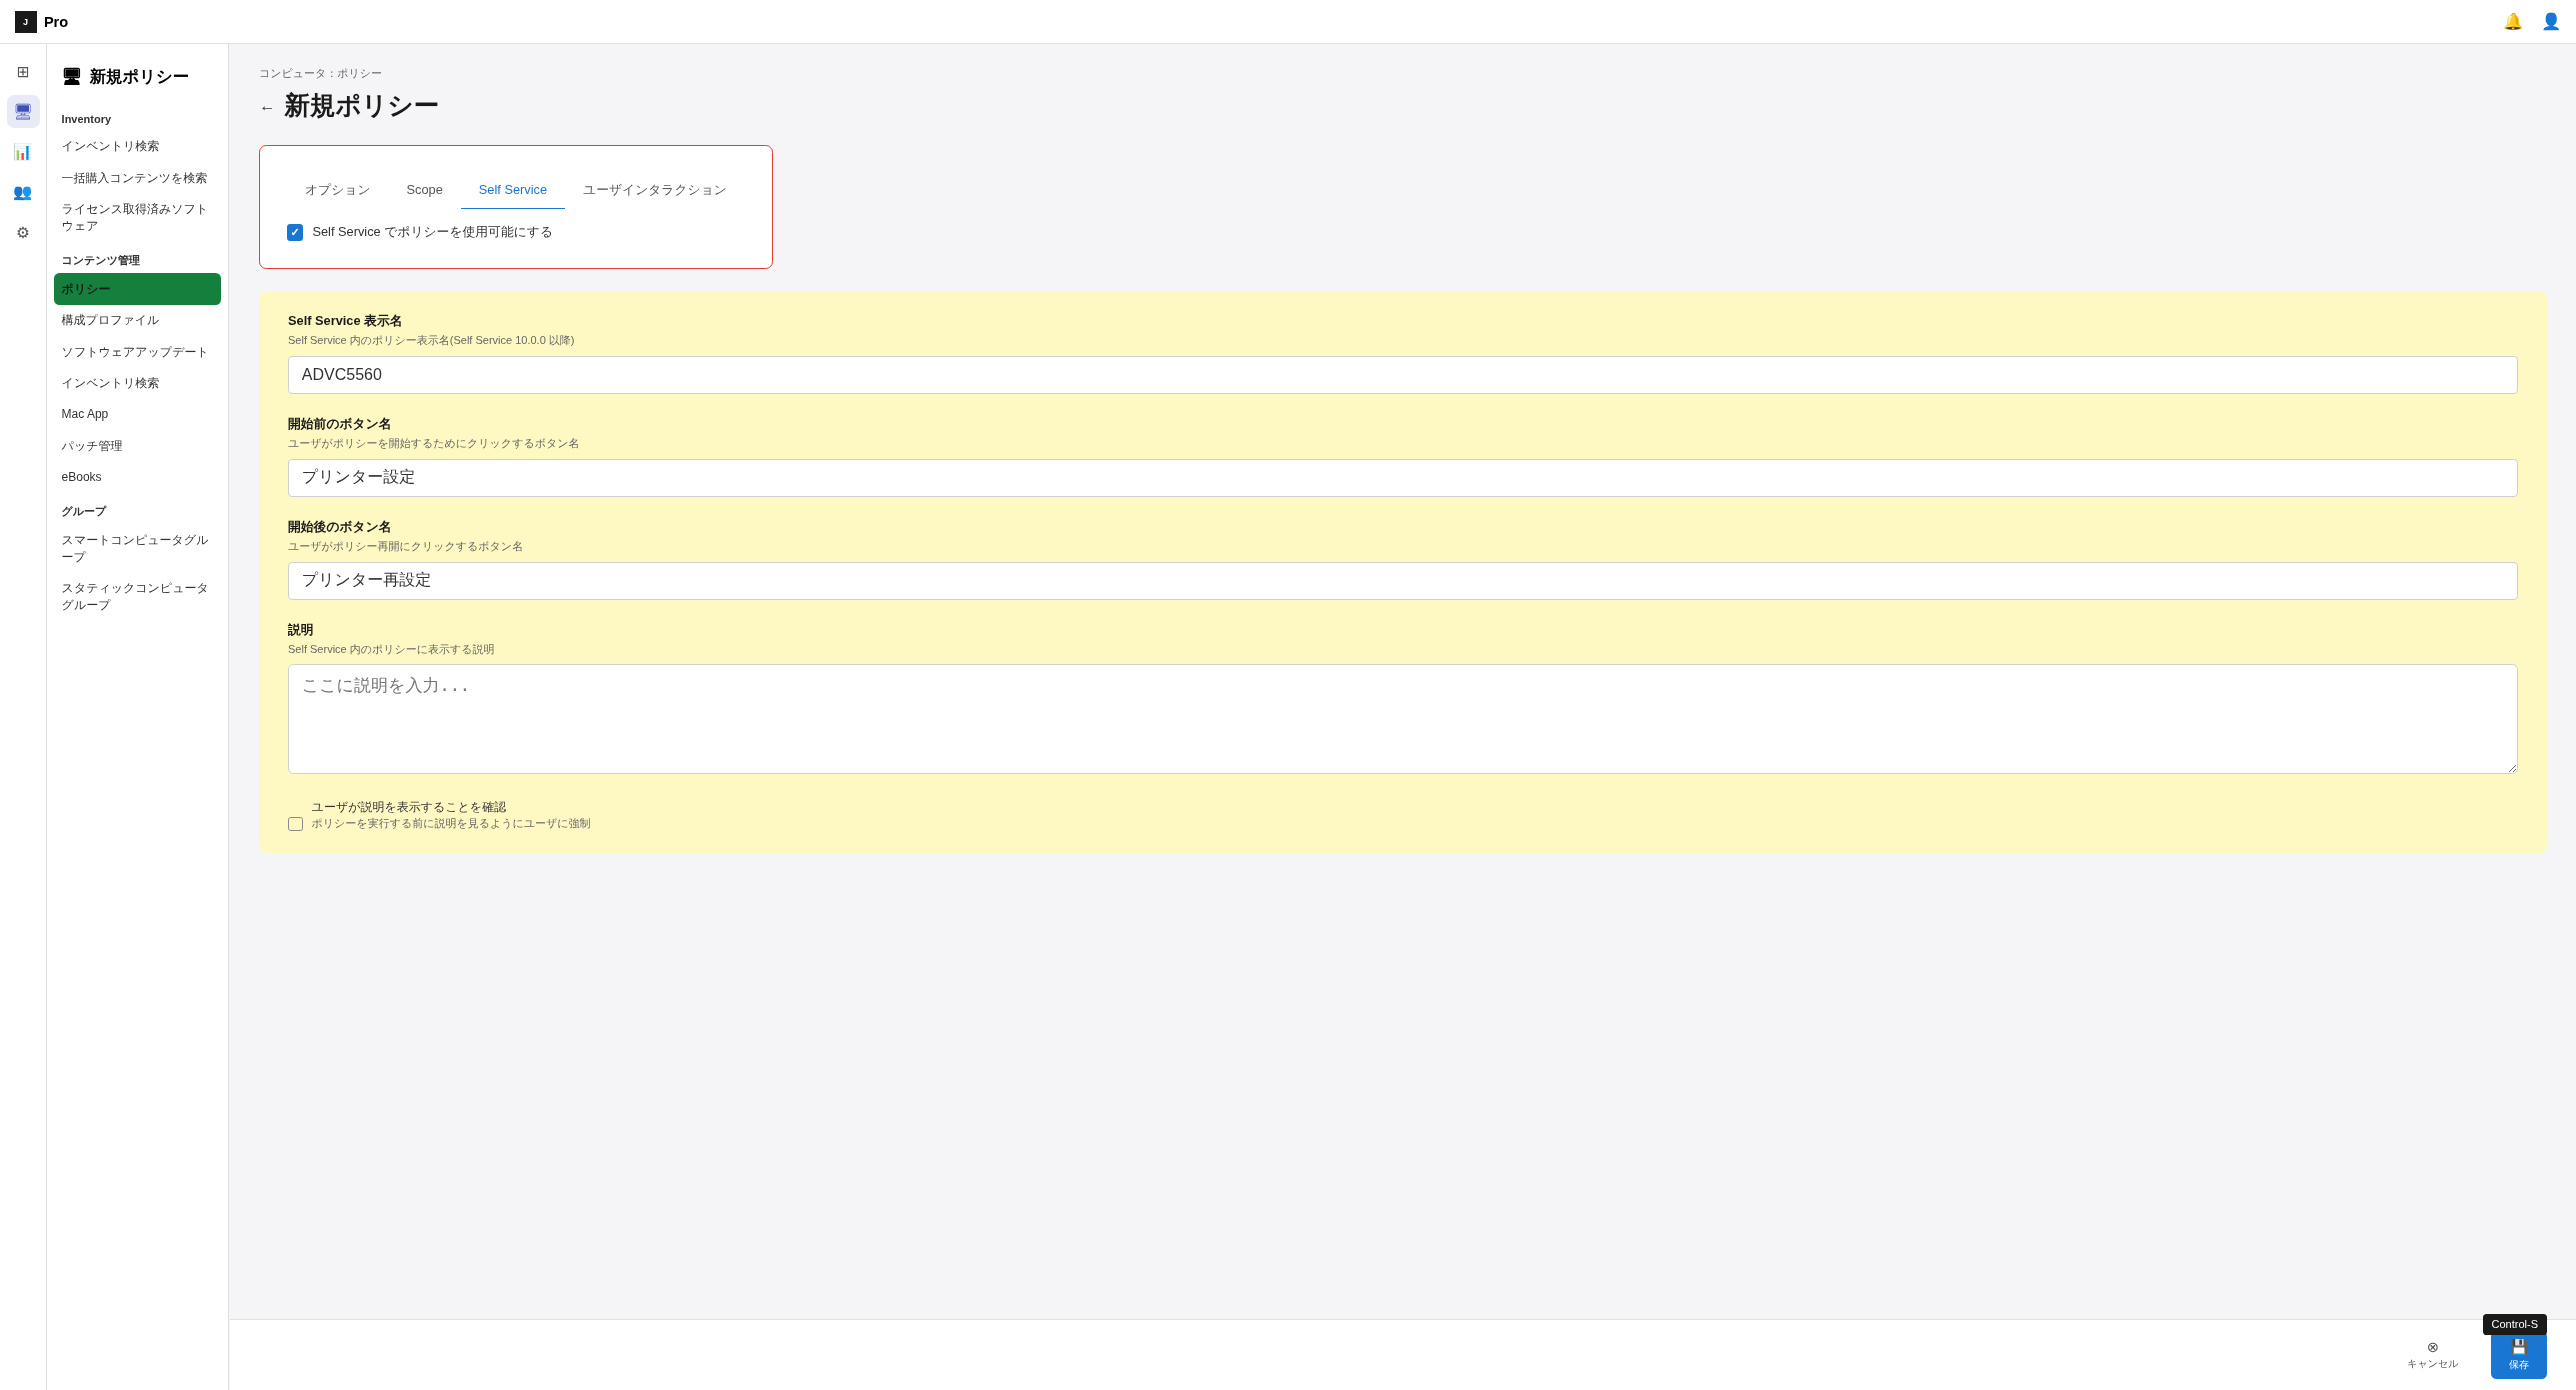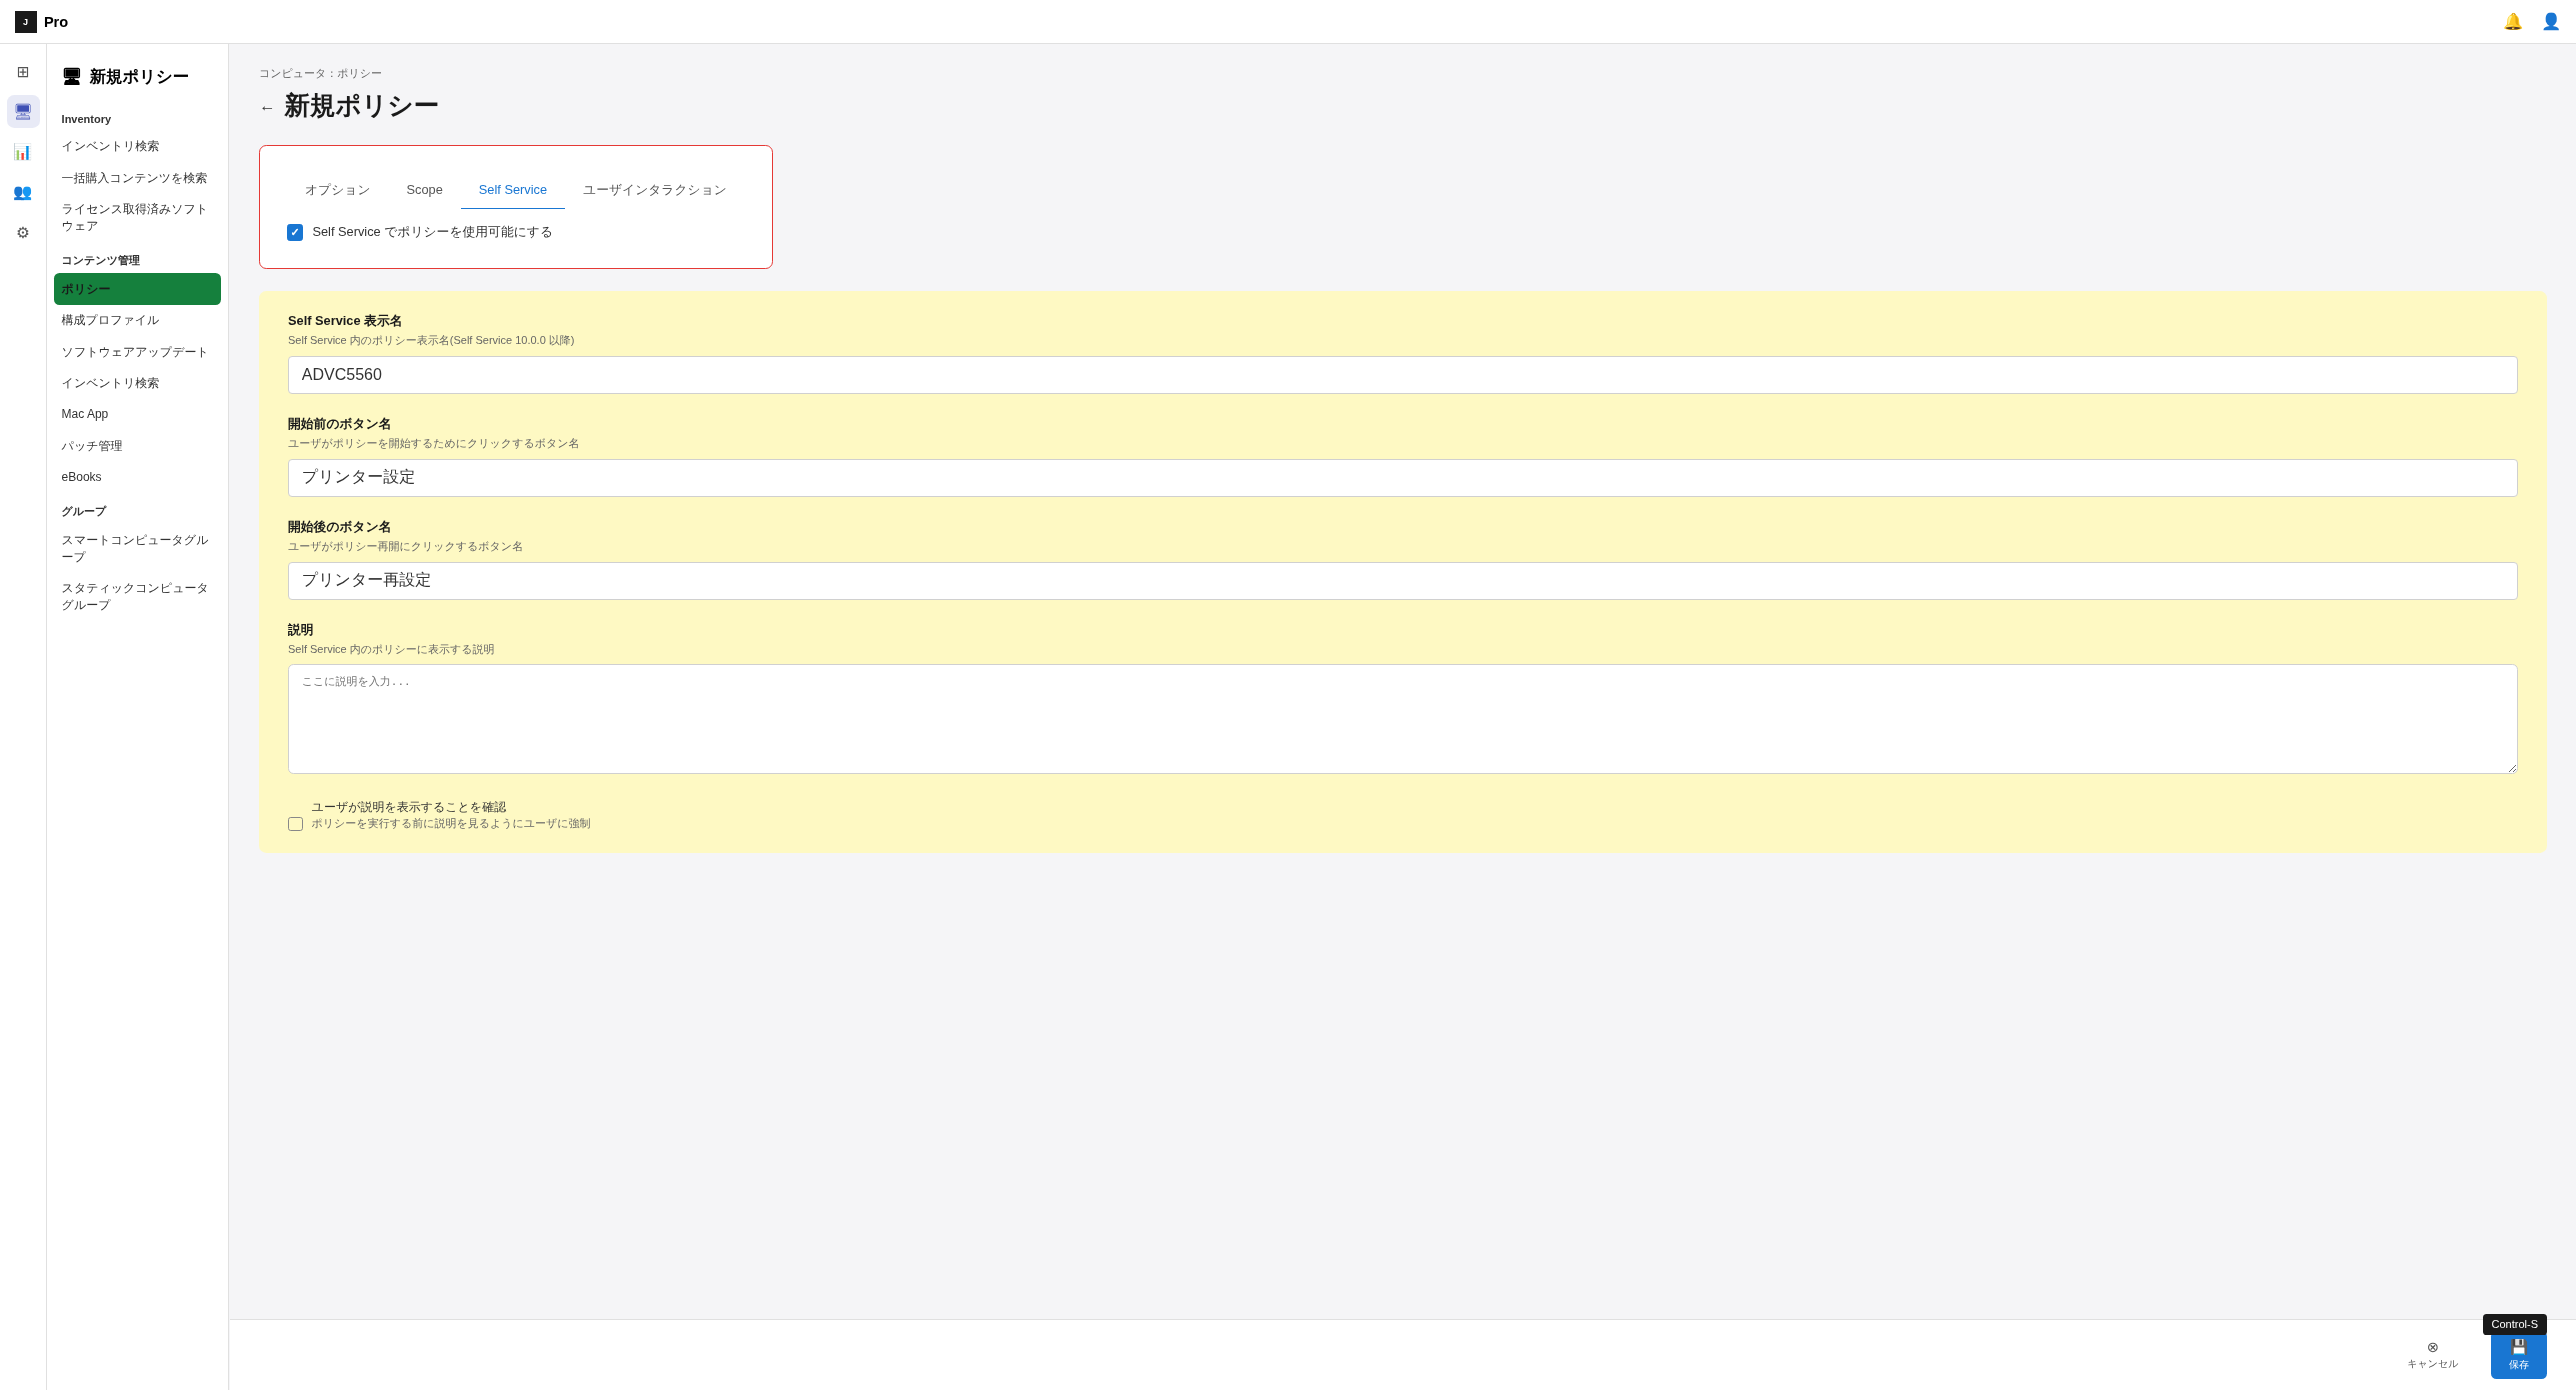--- a/index.html
+++ b/index.html
@@ -42,21 +42,21 @@
     .checkbox-blue { width: 16.4px; height: 16.4px; background: #1976d2; border: 1.8px solid #1976d2; border-radius: 2.7px; display: flex; align-items: center; justify-content: center; }
     .checkbox-blue::after { content: '✓'; color: #fff; font-size: 11px; font-weight: bold; }
     .checkbox-label { font-size: 12.8px; color: #333; }
 
     
     .form-section { background: #fef9c3; border-radius: 7.3px; padding: 22px 29px; margin-bottom: 0; }
     .form-group { margin-bottom: 22px; }
     .form-label { font-size: 12.8px; font-weight: 600; color: #1a1a1a; margin-bottom: 3.6px; }
     .form-sublabel { font-size: 11px; color: #666; margin-bottom: 7.3px; }
     .form-input { width: 100%; padding: 9px 12.8px; border: 0.9px solid #d0d0d0; border-radius: 4px; font-size: 16px; color: #333; outline: none; background: #fff; }
-    .form-textarea { width: 100%; padding: 9px 12.8px; border: 0.9px solid #d0d0d0; border-radius: 5.5px; font-size: 11px; color: #aaa; outline: none; background: #fff; height: 110px; resize: vertical; }
+    .form-textarea { width: 100%; padding: 9px 12.8px; border: 0.9px solid #d0d0d0; border-radius: 5.5px; font-size: 17px; color: #aaa; outline: none; background: #fff; height: 110px; resize: vertical; }
 
     .checkbox-row2 { display: flex; align-items: flex-end; gap: 9px; }
     .checkbox-empty { width: 14.6px; height: 14.6px; border: 1.4px solid #888; border-radius: 2.7px; flex-shrink: 0; margin-top: 1.8px; }
     .checkbox-text { font-size: 12px; }
     .checkbox-text-main { color: #333; font-weight: 500; display: block; }
     .checkbox-text-sub { color: #666; font-size: 11px; display: block; }
 
     
     .bottom-bar { position: fixed; bottom: 0; right: 0; left: 230px; background: #fff; border-top: 0.9px solid #e0e0e0; padding: 11px 29px; display: flex; justify-content: flex-end; gap: 14.6px; align-items: center; z-index: 50; }
     .btn-cancel { padding: 7.3px 18px; border: none; background: none; cursor: pointer; color: #555; font-size: 12.8px; display: flex; flex-direction: column; align-items: center; gap: 1.8px; }

